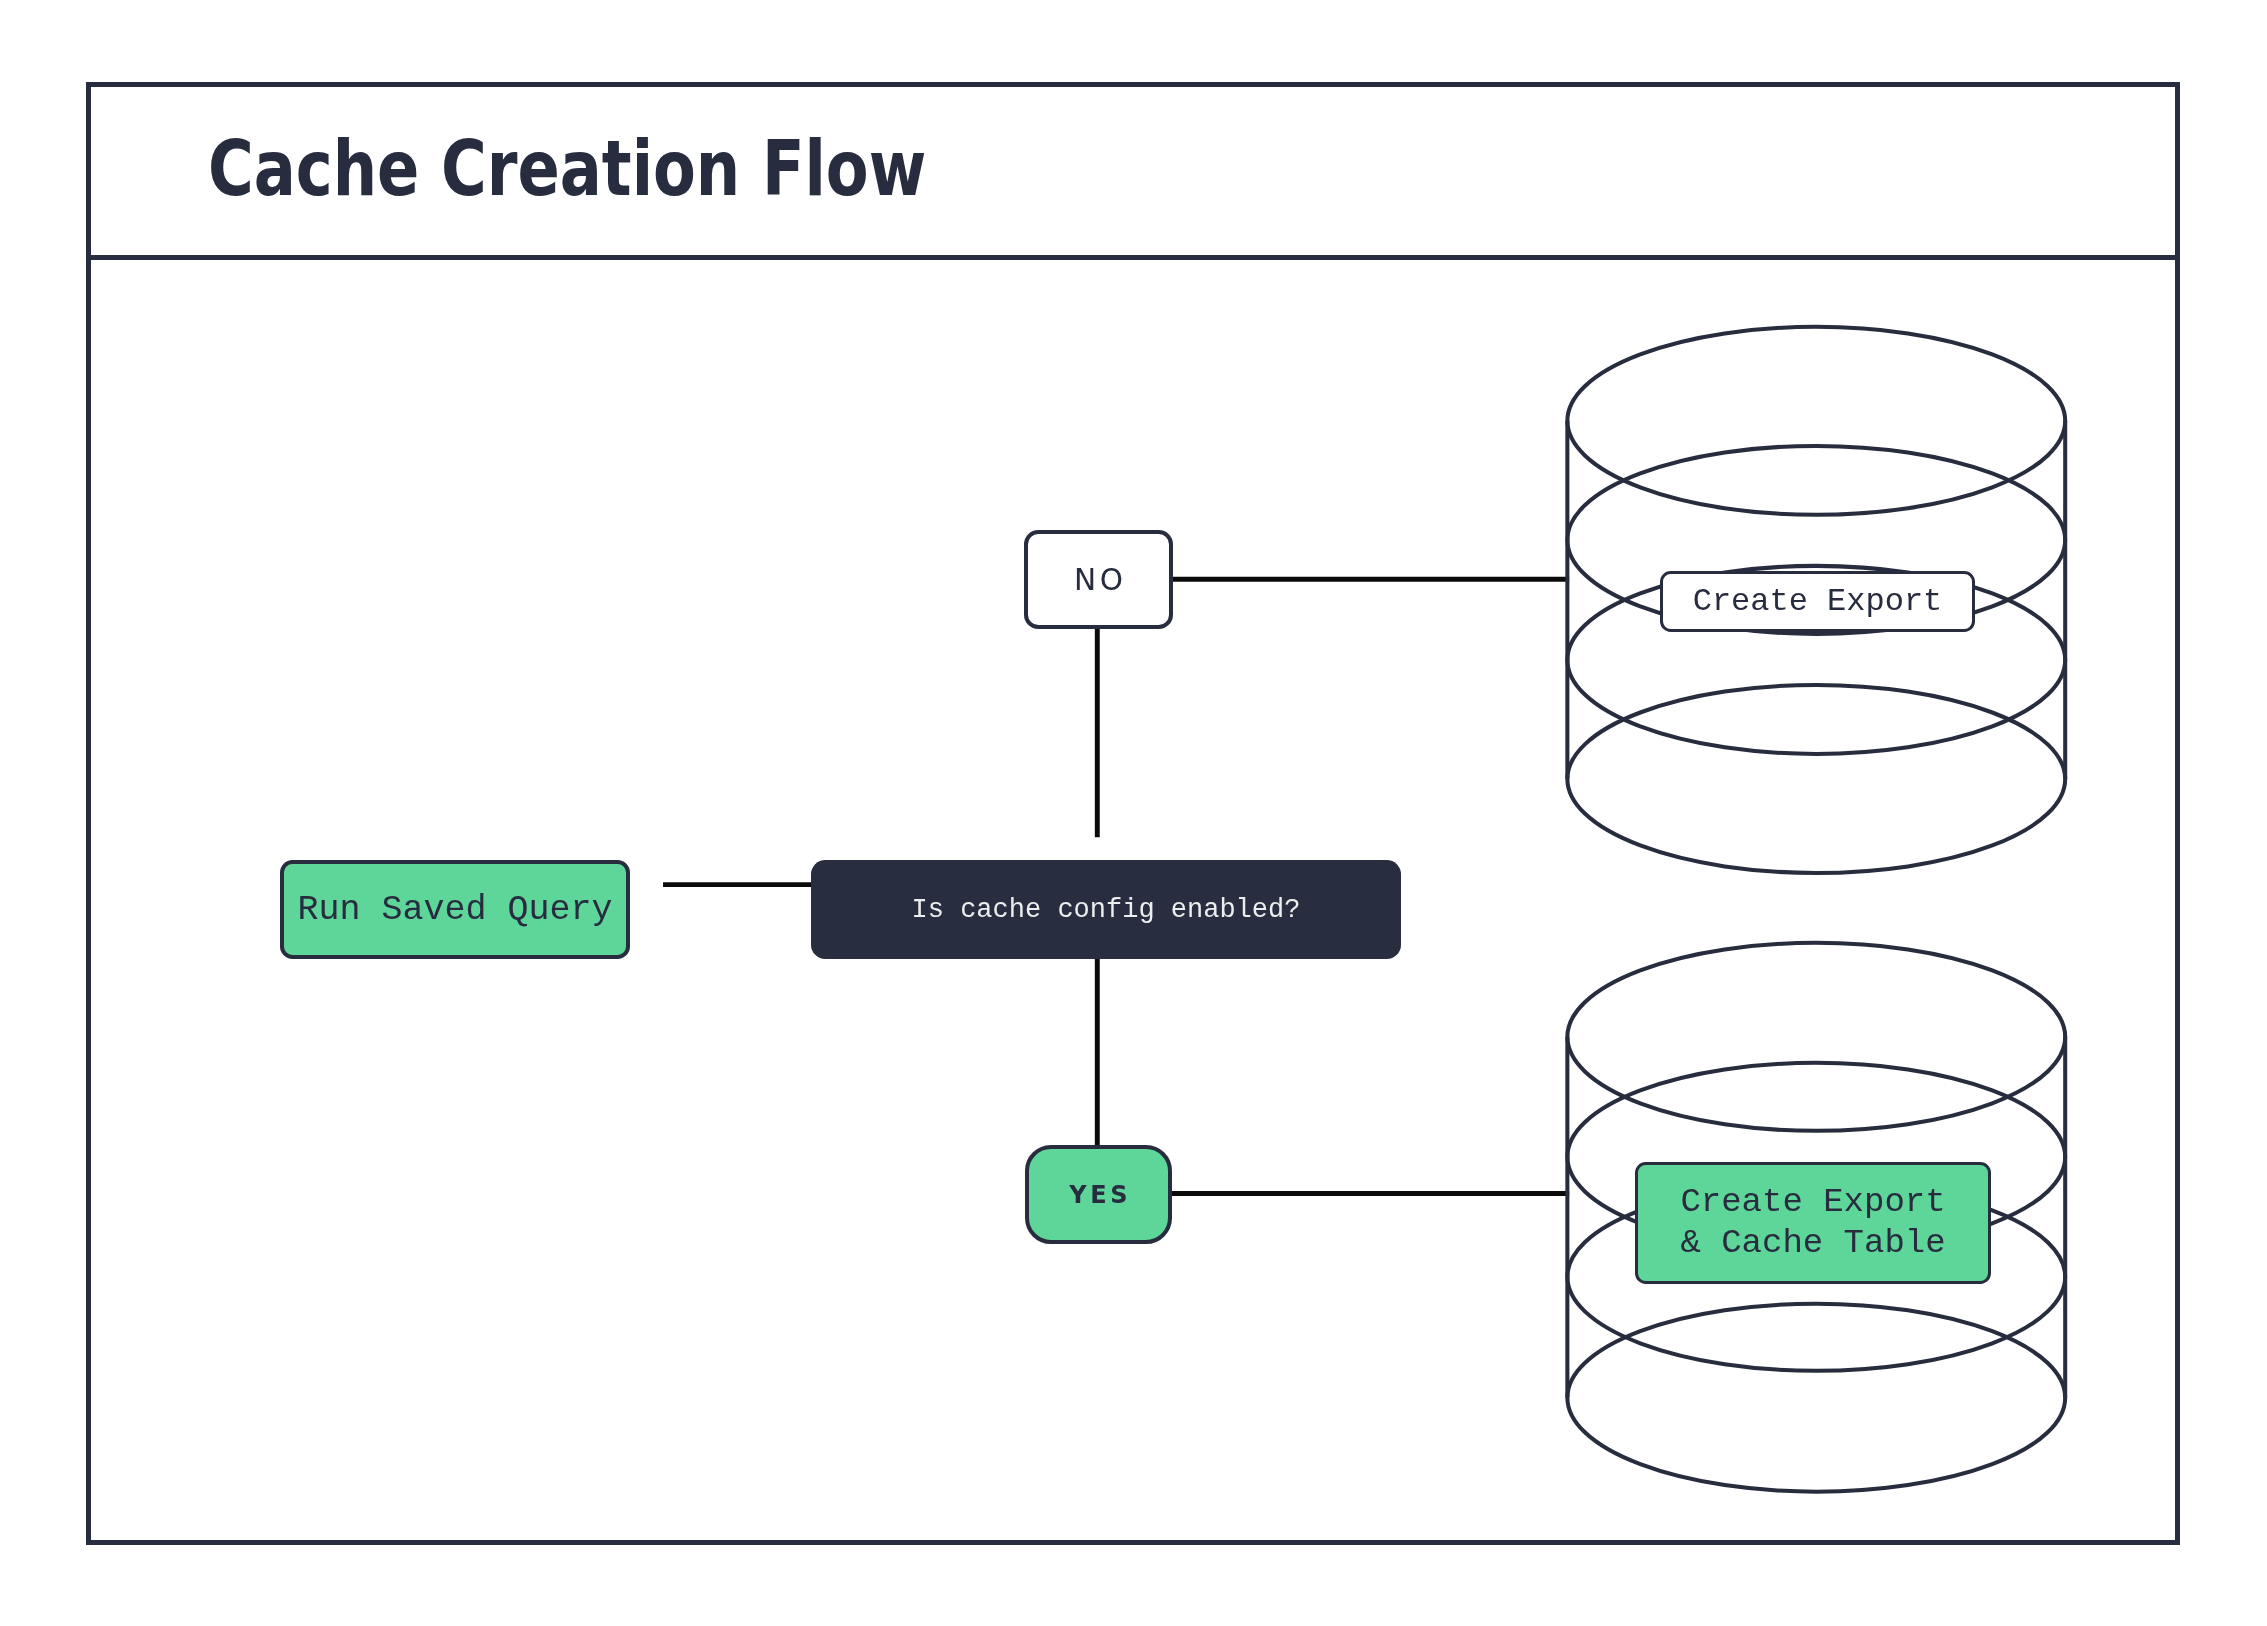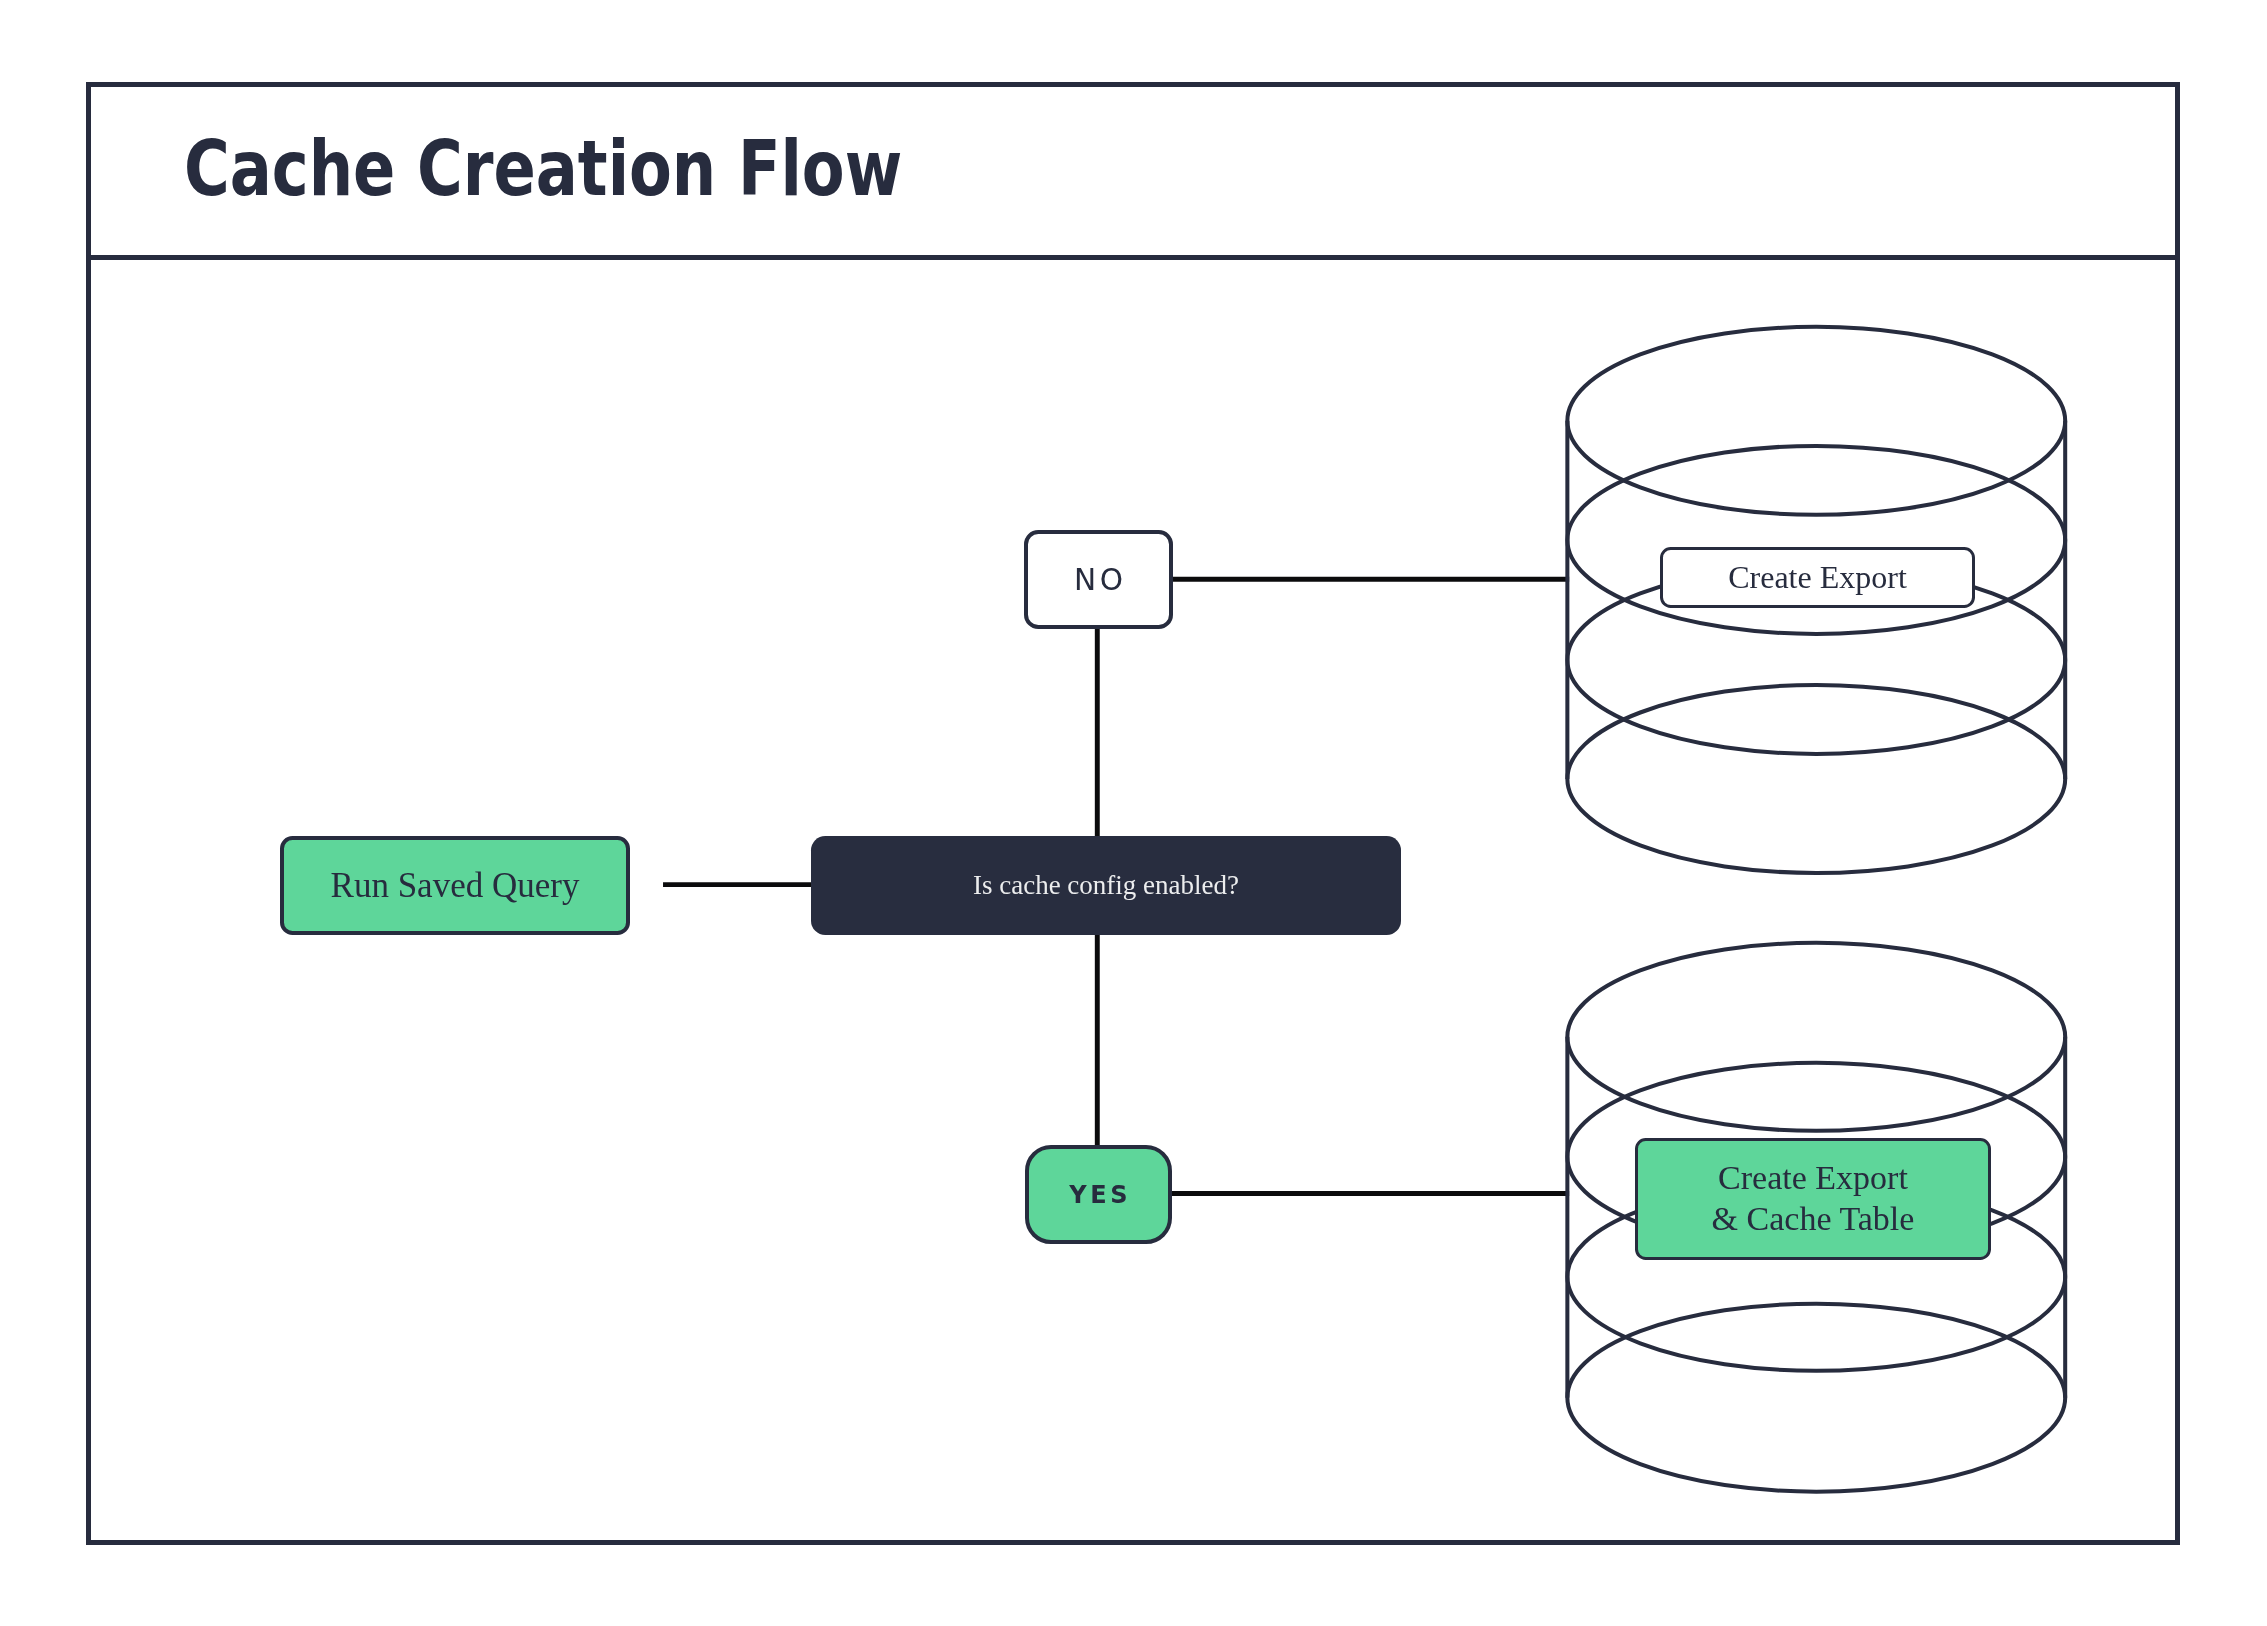--- a/index.html
+++ b/index.html
@@ -17,28 +17,29 @@
     border:5.4px solid var(--navy,#272C3E);background:transparent;
   }
   .header{
     position:absolute;left:86px;top:82px;width:2094px;height:178px;
     border-bottom:5.4px solid var(--navy,#272C3E);
     display:flex;align-items:center;
   }
   .title{
     padding-left:98px;font-size:76px;font-weight:bold;color:var(--navy,#272C3E);
     white-space:nowrap;
+    margin-left:24px;
   }
   .title>span{display:inline-block;transform:scaleX(0.82);transform-origin:left center;}
   svg.wires{position:absolute;left:0;top:0;z-index:1;}
   .node{
     position:absolute;z-index:2;display:flex;align-items:center;justify-content:center;
     text-align:center;white-space:pre;
   }
-  .mono{font-family:Liberation Serif, serif;}
+  .mono{font-family:Liberation Mono, monospace;margin-top:24px;}
   .node-start{
     left:280px;top:836px;width:350px;height:99px;
     background:var(--green,#5ED69A);border:4.5px solid var(--navy,#272C3E);
     border-radius:12.5px;font-size:35px;color:var(--navy,#272C3E);
   }
   .node-decision{
     left:811px;top:836px;width:590px;height:99px;
     background:var(--dark,#282D3F);border-radius:14.3px;
     font-size:27px;color:var(--text_light,#ECEDEE);
   }

